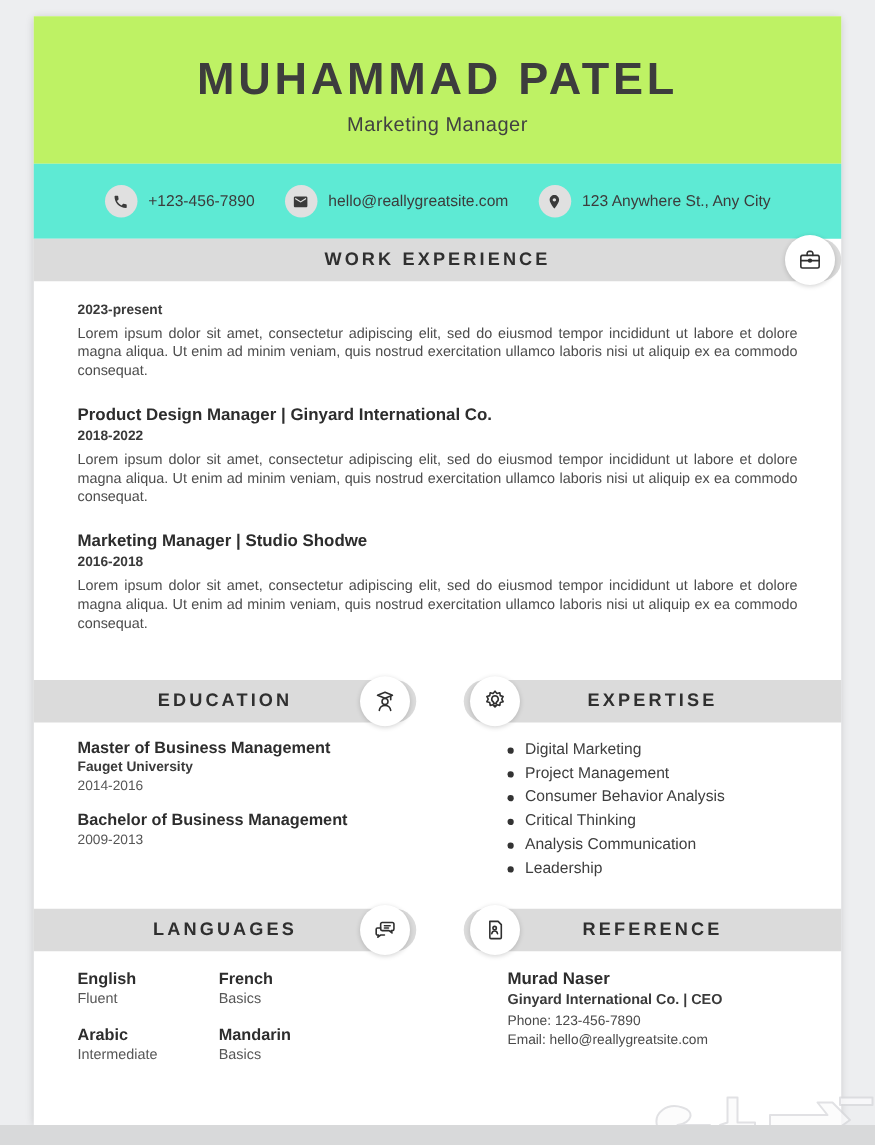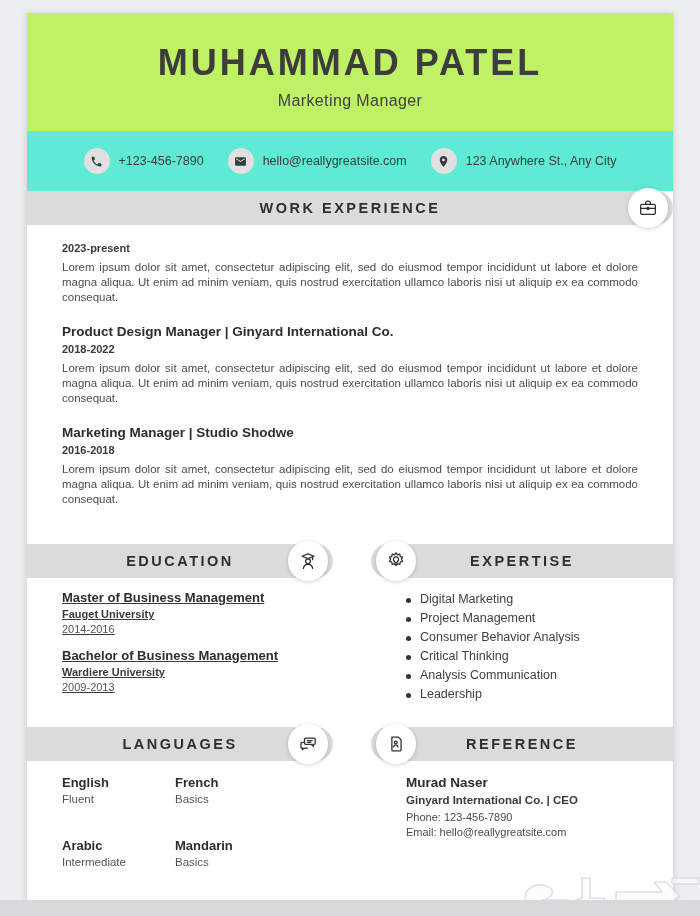--- a/index.html
+++ b/index.html
@@ -72,37 +72,37 @@
   }
   
   .cols { display: flex; }
   .col { width: 323px; display: flex; flex-direction: column; }
   .row1 { height: 183px; }
   .row2 { height: 160px; }
   .col .banner.cap-right { margin-right: 17px; }
   .col .banner.cap-left  { margin-left: 21px; }
   
   .edu-content { padding: 12px 10px 0 35px; }
-  .edu-item { margin-bottom: 13px; text-decoration: underline; }
+  .edu-item { margin-bottom: 13px; }
   .edu-degree { font-size: 13px; font-weight: bold; color: #2d2d2d; }
   .edu-school { font-size: 11px; font-weight: bold; color: #3a3a3a; margin-top: 3px; }
   .edu-years  { font-size: 11px; color: #555; margin-top: 3px; }
   
   .exp-list { margin-top: 12px; padding-left: 70px; list-style: none; }
   .exp-list li {
     font-size: 12.5px; color: #3e3e3e; line-height: 19px; position: relative;
   }
   .exp-list li::before {
     content: ""; position: absolute; left: -14px; top: 7.5px;
     width: 5px; height: 5px; border-radius: 50%; background: #333;
   }
   
   .lang-grid {
     margin: 14px 0 0 35px; display: grid;
-    grid-template-columns: 113px 120px; row-gap: 33px;
+    grid-template-columns: 113px 120px; row-gap: 15px;
   }
   .lang-name  { font-size: 13px; font-weight: bold; color: #2d2d2d; }
   .lang-level { font-size: 11.5px; color: #555; margin-top: 3px; }
   
   .ref-content { padding: 14px 10px 0 56px; }
   .ref-name { font-size: 13.5px; font-weight: bold; color: #2d2d2d; }
   .ref-position { font-size: 11.5px; font-weight: bold; color: #3a3a3a; margin-top: 4px; }
   .ref-phone, .ref-email { font-size: 11px; color: #4a4a4a; margin-top: 3px; }
   .ref-phone { margin-top: 5px; }
   
@@ -191,21 +191,20 @@
         </span>
       </div>
       <div class="edu-content">
         <div class="edu-item">
           <div class="edu-degree">Master of Business Management</div>
           <div class="edu-school">Fauget University</div>
           <div class="edu-years">2014-2016</div>
         </div>
         <div class="edu-item">
           <div class="edu-degree">Bachelor of Business Management</div>
-          <div class="edu-school">Wardiere University</div>
           <div class="edu-years">2009-2013</div>
         </div>
       </div>
     </div>
     <div class="col">
       <div class="banner cap-left">
         <span class="heading">EXPERTISE</span>
         <span class="b-circle left">
           <svg viewBox="0 0 24 24">
             <path d="M12 3.2l1.7 2 2.5-.6.4 2.5 2.5.7-1.2 2.3 1.2 2.3-2.5.7-.4 2.5-2.5-.6-1.7 2-1.7-2-2.5.6-.4-2.5-2.5-.7 1.2-2.3-1.2-2.3 2.5-.7.4-2.5 2.5.6z"></path>

